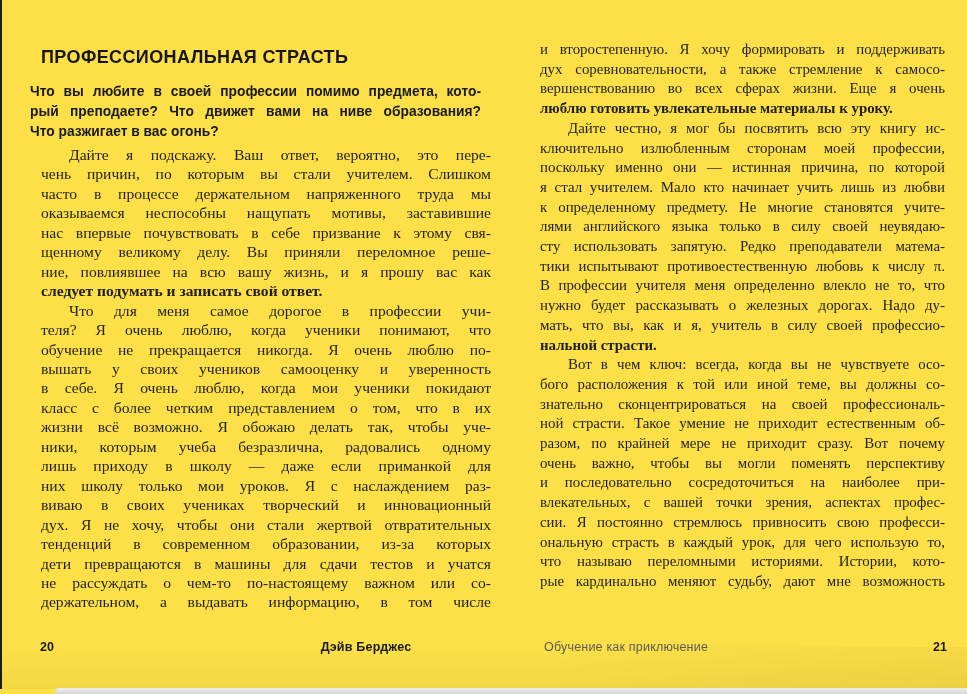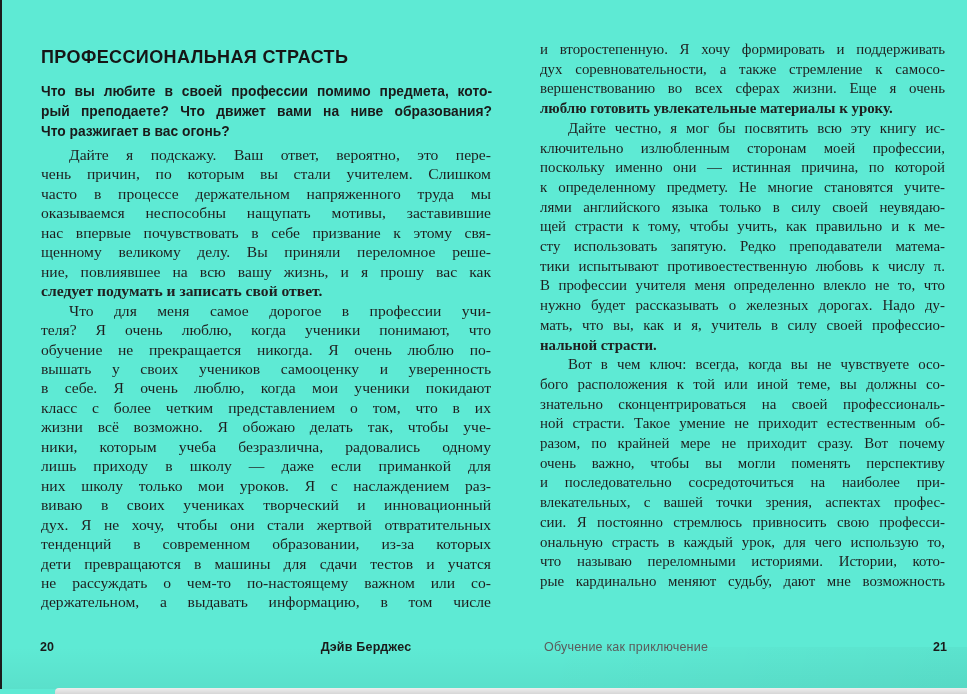--- a/index.html
+++ b/index.html
@@ -2,21 +2,21 @@
 <html><head>
 <meta charset="utf-8">
 <style>
   html, body {
     margin: 0; padding: 0;
     background: #ffffff;
   }
   .spread {
     position: relative;
     width: 967px; height: 694px;
-    background: #5eead4;
+    background: #fde047;
     overflow: hidden;
     font-family: "Liberation Serif", "DejaVu Serif", serif;
     color: #1f1f1f;
   }
   .edge-line {
     position: absolute; left: 0; top: 0;
     width: 2px; height: 689px;
     background: #1c1c1c;
   }
   .bottom-grad {
@@ -33,21 +33,21 @@
     pointer-events: none;
   }
 
   .heading {
     position: absolute; left: 41px; top: 46px; width: 451px;
     font-family: "Liberation Sans", "DejaVu Sans", sans-serif;
     font-weight: 700; font-size: 18px; line-height: 22px;
     letter-spacing: 0.4px; color: #161616;
   }
   .subheading {
-    position: absolute; left: 41px; top: 82px; width: 451px;
+    position: absolute; left: 30px; top: 82px; width: 451px;
     font-family: "Liberation Sans", "DejaVu Sans", sans-serif;
     font-weight: 700; font-size: 13.8px; line-height: 19.8px;
     color: #1a1a1a;
   }
   .body-col { position: absolute; }
   .body-left  { left: 41px;  top: 145px; width: 450px; font-size: 15.6px; line-height: 19.45px; }
   .body-right { left: 540px; top: 40px;  width: 405px; font-size: 14.9px; line-height: 19.7px; }
 
   .line {
     text-align: justify;
@@ -113,23 +113,23 @@
     </div>
 
   <div class="body-col body-right" id="right-body">
       <div class="line">и второстепенную. Я хочу формировать и поддерживать</div>
       <div class="line">дух соревновательности, а также стремление к самосо-</div>
       <div class="line">вершенствованию во всех сферах жизни. Еще я очень</div>
       <div class="line flush">люблю готовить увлекательные материалы к уроку.</div>
       <div class="line indent">Дайте честно, я мог бы посвятить всю эту книгу ис-</div>
       <div class="line">ключительно излюбленным сторонам моей профессии,</div>
       <div class="line">поскольку именно они — истинная причина, по которой</div>
+      <div class="line">я стал учителем. Мало кто начинает учить лишь из любви</div>
       <div class="line">к определенному предмету. Не многие становятся учите-</div>
       <div class="line">лями английского языка только в силу своей неувядаю-</div>
-      <div class="line">щей страсти к тому, чтобы учить, как правильно и к ме-</div>
       <div class="line">сту использовать запятую. Редко преподаватели матема-</div>
       <div class="line">тики испытывают противоестественную любовь к числу π.</div>
       <div class="line">В профессии учителя меня определенно влекло не то, что</div>
       <div class="line">нужно будет рассказывать о железных дорогах. Надо ду-</div>
       <div class="line">мать, что вы, как и я, учитель в силу своей профессио-</div>
       <div class="line flush">нальной страсти.</div>
       <div class="line indent">Вот в чем ключ: всегда, когда вы не чувствуете осо-</div>
       <div class="line">бого расположения к той или иной теме, вы должны со-</div>
       <div class="line">знательно сконцентрироваться на своей профессиональ-</div>
       <div class="line">ной страсти. Такое умение не приходит естественным об-</div>

